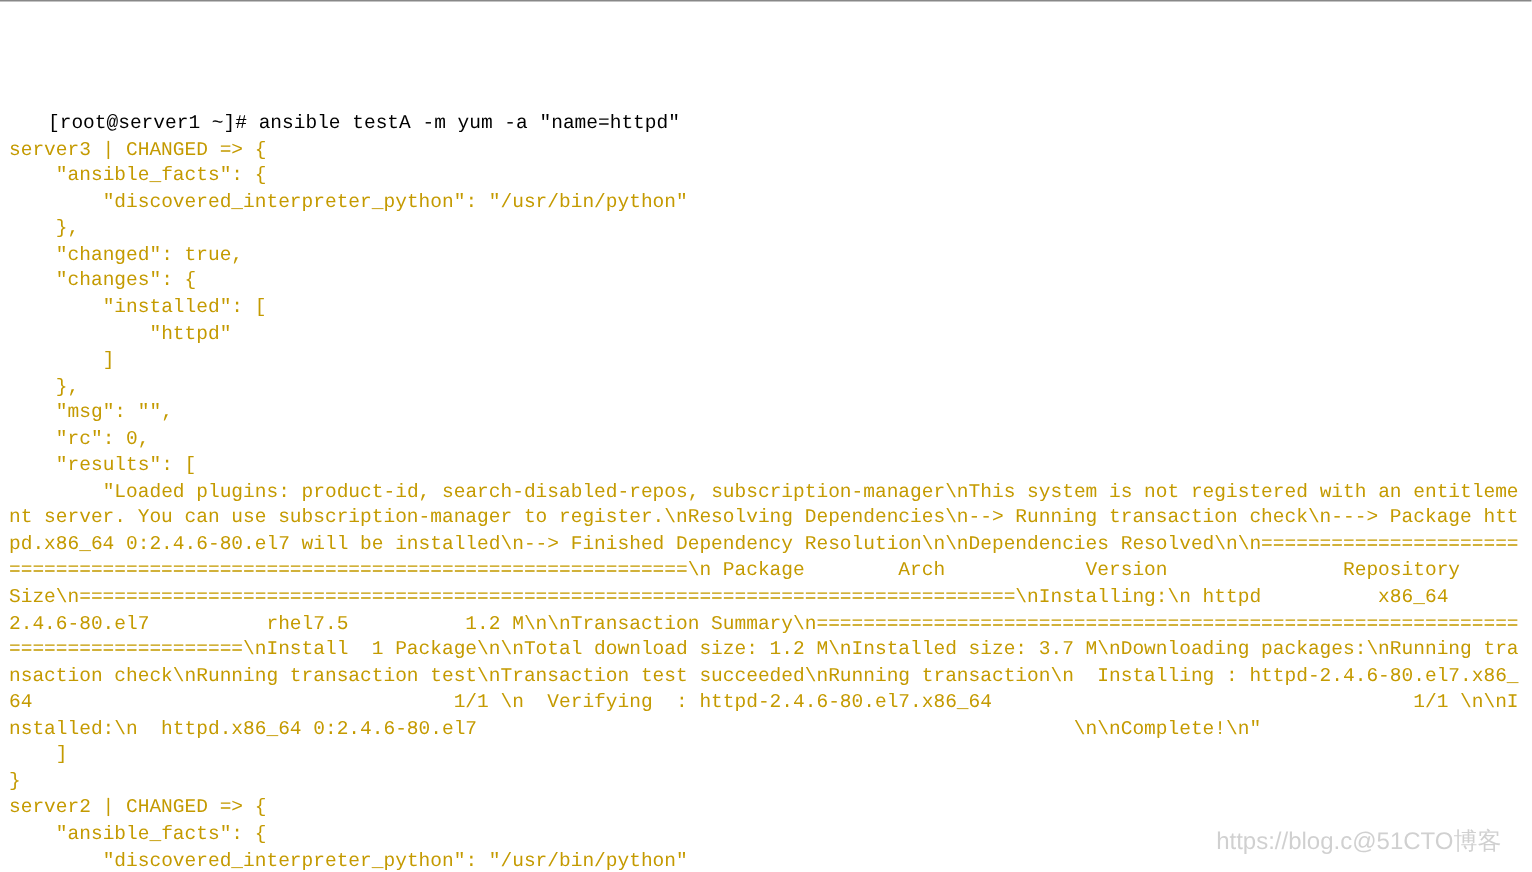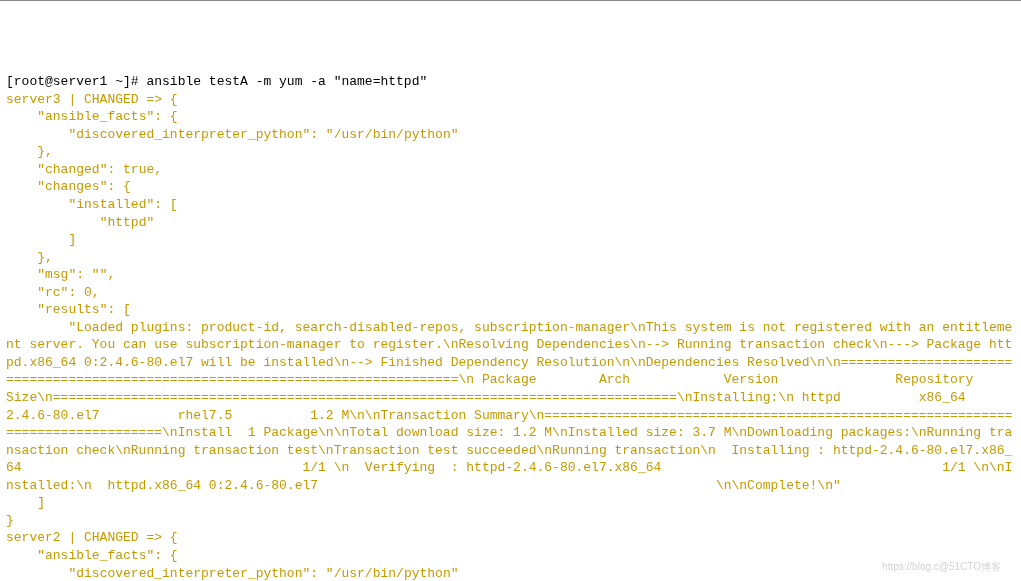--- a/index.html
+++ b/index.html
@@ -7,29 +7,29 @@
       padding: 2px 6px;
       font-family: "Courier New", monospace;
       font-size: 13px;
       line-height: 1.35;
       background: #ffffff;
       color: #000000;
       white-space: pre-wrap;
       word-break: break-all;
       border-top: 1px solid #888;
     }
-    .prompt-line { color: #000000; }
+    .prompt-line { color: #000000; margin-left: 26px; }
     .output { color: #c49a00; }
     .watermark {
       position: absolute;
       right: 20px;
       bottom: 8px;
       color: rgba(120,120,120,0.35);
       font-family: sans-serif;
-      font-size: 10px;
+      font-size: 16px;
     }
   </style>
 </head>
 <body>
 
 
 
 <span class="prompt-line">[root@server1 ~]# ansible testA -m yum -a "name=httpd"</span>
 <div class="output" id="output-block">server3 | CHANGED =&gt; {
     "ansible_facts": {

